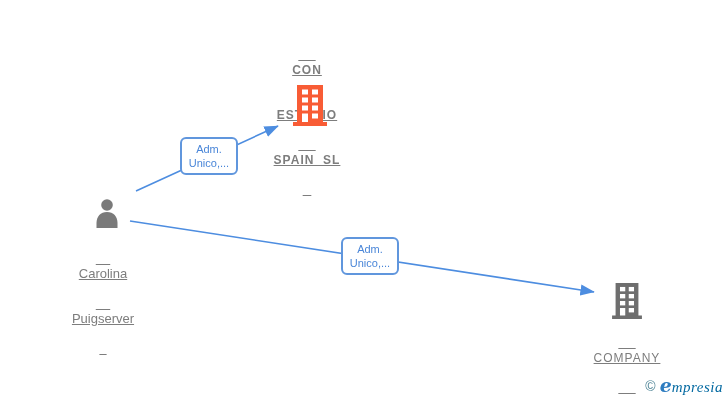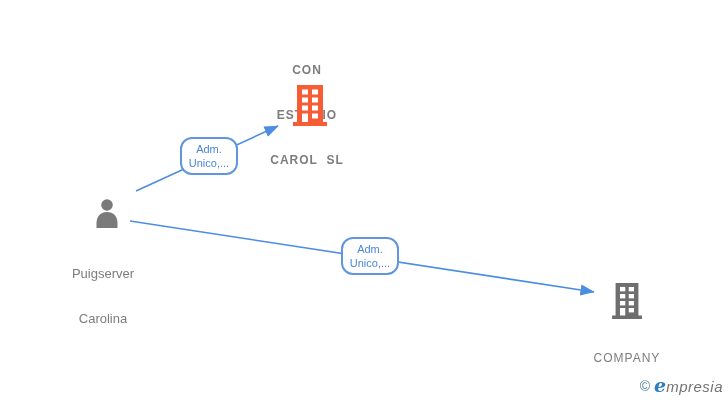--- a/index.html
+++ b/index.html
@@ -12,31 +12,32 @@
     font-family: "Liberation Sans", sans-serif;
   }
   svg.edges { position: absolute; left: 0; top: 0; }
 
   .node-icon { position: absolute; }
   .node-label {
     position: absolute;
     text-align: center;
     color: #7d7d7d;
     white-space: pre;
+    text-decoration: underline;
   }
   .company-label { font-size: 12px; line-height: 15px; letter-spacing: 1px; }
   .label-bold { font-weight: bold; }
   .person-label { font-size: 13px; line-height: 15px; }
 
   .edge-label {
     position: absolute;
     box-sizing: border-box;
     background: #ffffff;
     border: 2px solid #6096dd;
-    border-radius: 12px;
+    border-radius: 6px;
     color: #4a86d8;
     font-size: 11px;
     line-height: 14px;
     text-align: center;
     padding: 3px 2px;
     width: 58px;
     cursor: pointer;
   }
 
   .footer-logo {
@@ -53,22 +54,22 @@
     margin-right: 4px;
   }
   .footer-logo .brand-e {
     color: #2d7cc0;
     font-family: "DejaVu Serif", serif;
     font-style: italic;
     font-weight: bold;
     font-size: 19px;
   }
   .footer-logo .brand-rest {
-    color: #737373;
-    font-family: Liberation Sans, sans-serif;
+    color: #0369a1;
+    font-family: Liberation Serif, serif;
     font-style: italic;
     font-size: 15px;
     letter-spacing: 0.5px;
   }
 </style>
 </head>
 <body>
 
 <div class="canvas">
 
@@ -80,28 +81,28 @@
     </defs>
     <line x1="136" y1="191" x2="278" y2="126" stroke="#4d8de0" stroke-width="1.6" marker-end="url(#arrow)"></line>
     <line x1="130" y1="221" x2="594" y2="292" stroke="#4d8de0" stroke-width="1.6" marker-end="url(#arrow)"></line>
   </svg>
 
   <svg class="node-icon" style="left:91px; top:196px; color:#7a7a7a;" width="32" height="32" viewBox="0 0 32 32">
     <circle cx="16" cy="9" r="5.8" fill="currentColor"></circle>
     <path d="M16 16 C9.5 16 5.5 20.5 5.5 27 L5.5 32 L26.5 32 L26.5 27 C26.5 20.5 22.5 16 16 16 Z" fill="currentColor"></path>
   </svg>
   <div class="node-label person-label" style="left:43px; top:236px; width:120px;">
+    <div>Carolina</div>
     <div>Puigserver</div>
-    <div>Carolina</div>
   </div>
 
   <div class="node-label company-label label-bold" style="left:237px; top:33px; width:140px;">
     <div>CON</div>
     <div>ESTUDIO</div>
-    <div>CAROL  SL</div>
+    <div>SPAIN  SL</div>
   </div>
   <svg class="node-icon" style="left:293px; top:85px; color:#f85c35;" width="34" height="41" viewBox="0 0 34 41">
     <rect x="4" y="0" width="26" height="38" fill="currentColor"></rect>
     <rect x="0" y="37" width="34" height="4" fill="currentColor"></rect>
     <rect x="9" y="4.5" width="6" height="5" fill="#ffffff"></rect>
     <rect x="19" y="4.5" width="6" height="5" fill="#ffffff"></rect>
     <rect x="9" y="12.5" width="6" height="5" fill="#ffffff"></rect>
     <rect x="19" y="12.5" width="6" height="5" fill="#ffffff"></rect>
     <rect x="9" y="20.5" width="6" height="5" fill="#ffffff"></rect>
     <rect x="19" y="20.5" width="6" height="5" fill="#ffffff"></rect>

